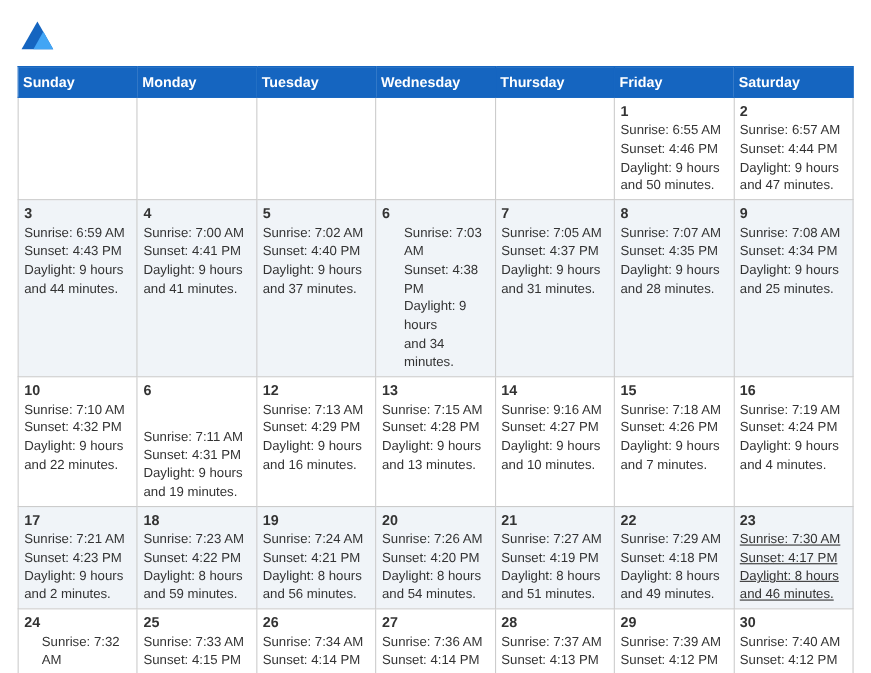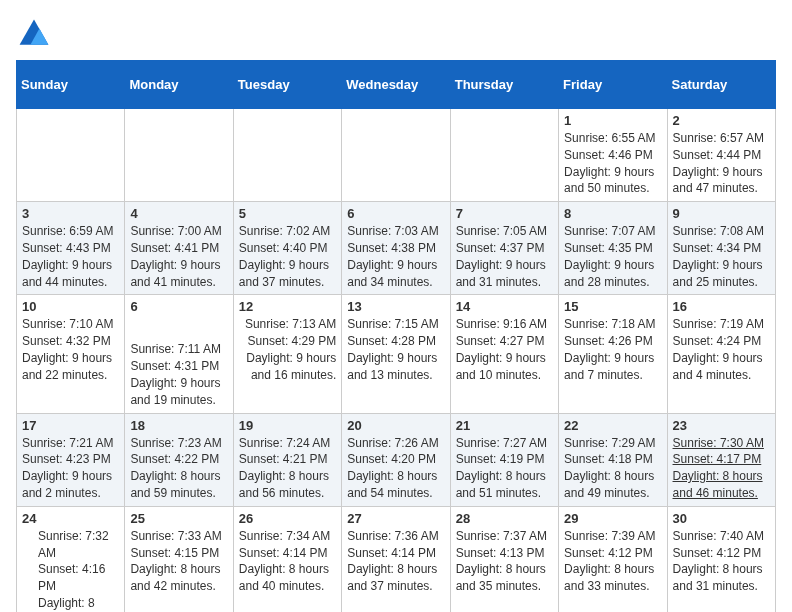--- a/index.html
+++ b/index.html
@@ -48,21 +48,21 @@
       width: 100%;
       border-collapse: collapse;
     }
     thead tr {
       background: #1565c0;
     }
     thead th {
       color: #fff;
       font-size: 13px;
       font-weight: bold;
-      padding: 16px 4px;
+      padding: 6px 4px;
       text-align: left;
       border: 1px solid #1565c0;
     }
     tbody tr {
       vertical-align: top;
     }
     tbody tr:nth-child(odd) {
       background: #fff;
     }
     tbody tr:nth-child(even) {
@@ -160,21 +160,21 @@
         </td>
         <td>
           <span class="day-number">5</span>
           <div class="day-info" style="white-space: pre-line;">Sunrise: 7:02 AM
 Sunset: 4:40 PM
 Daylight: 9 hours
 and 37 minutes.</div>
         </td>
         <td>
           <span class="day-number">6</span>
-          <div class="day-info" style="white-space: pre-line;">Sunrise: 7:03 AM
+          <div class="day-info" style="white-space: pre-line; margin-left: 20px;">Sunrise: 7:03 AM
 Sunset: 4:38 PM
 Daylight: 9 hours
 and 34 minutes.</div>
         </td>
         <td>
           <span class="day-number">7</span>
           <div class="day-info" style="white-space: pre-line;">Sunrise: 7:05 AM
 Sunset: 4:37 PM
 Daylight: 9 hours
 and 31 minutes.</div>
@@ -204,21 +204,21 @@
         </td>
         <td>
           <span class="day-number">6</span>
           <div class="day-info" style="white-space: pre-line; margin-top: 27px;">Sunrise: 7:11 AM
 Sunset: 4:31 PM
 Daylight: 9 hours
 and 19 minutes.</div>
         </td>
         <td>
           <span class="day-number">12</span>
-          <div class="day-info" style="white-space: pre-line; text-align: right;">Sunrise: 7:13 AM
+          <div class="day-info" style="white-space: pre-line;">Sunrise: 7:13 AM
 Sunset: 4:29 PM
 Daylight: 9 hours
 and 16 minutes.</div>
         </td>
         <td>
           <span class="day-number">13</span>
           <div class="day-info" style="white-space: pre-line;">Sunrise: 7:15 AM
 Sunset: 4:28 PM
 Daylight: 9 hours
 and 13 minutes.</div>

